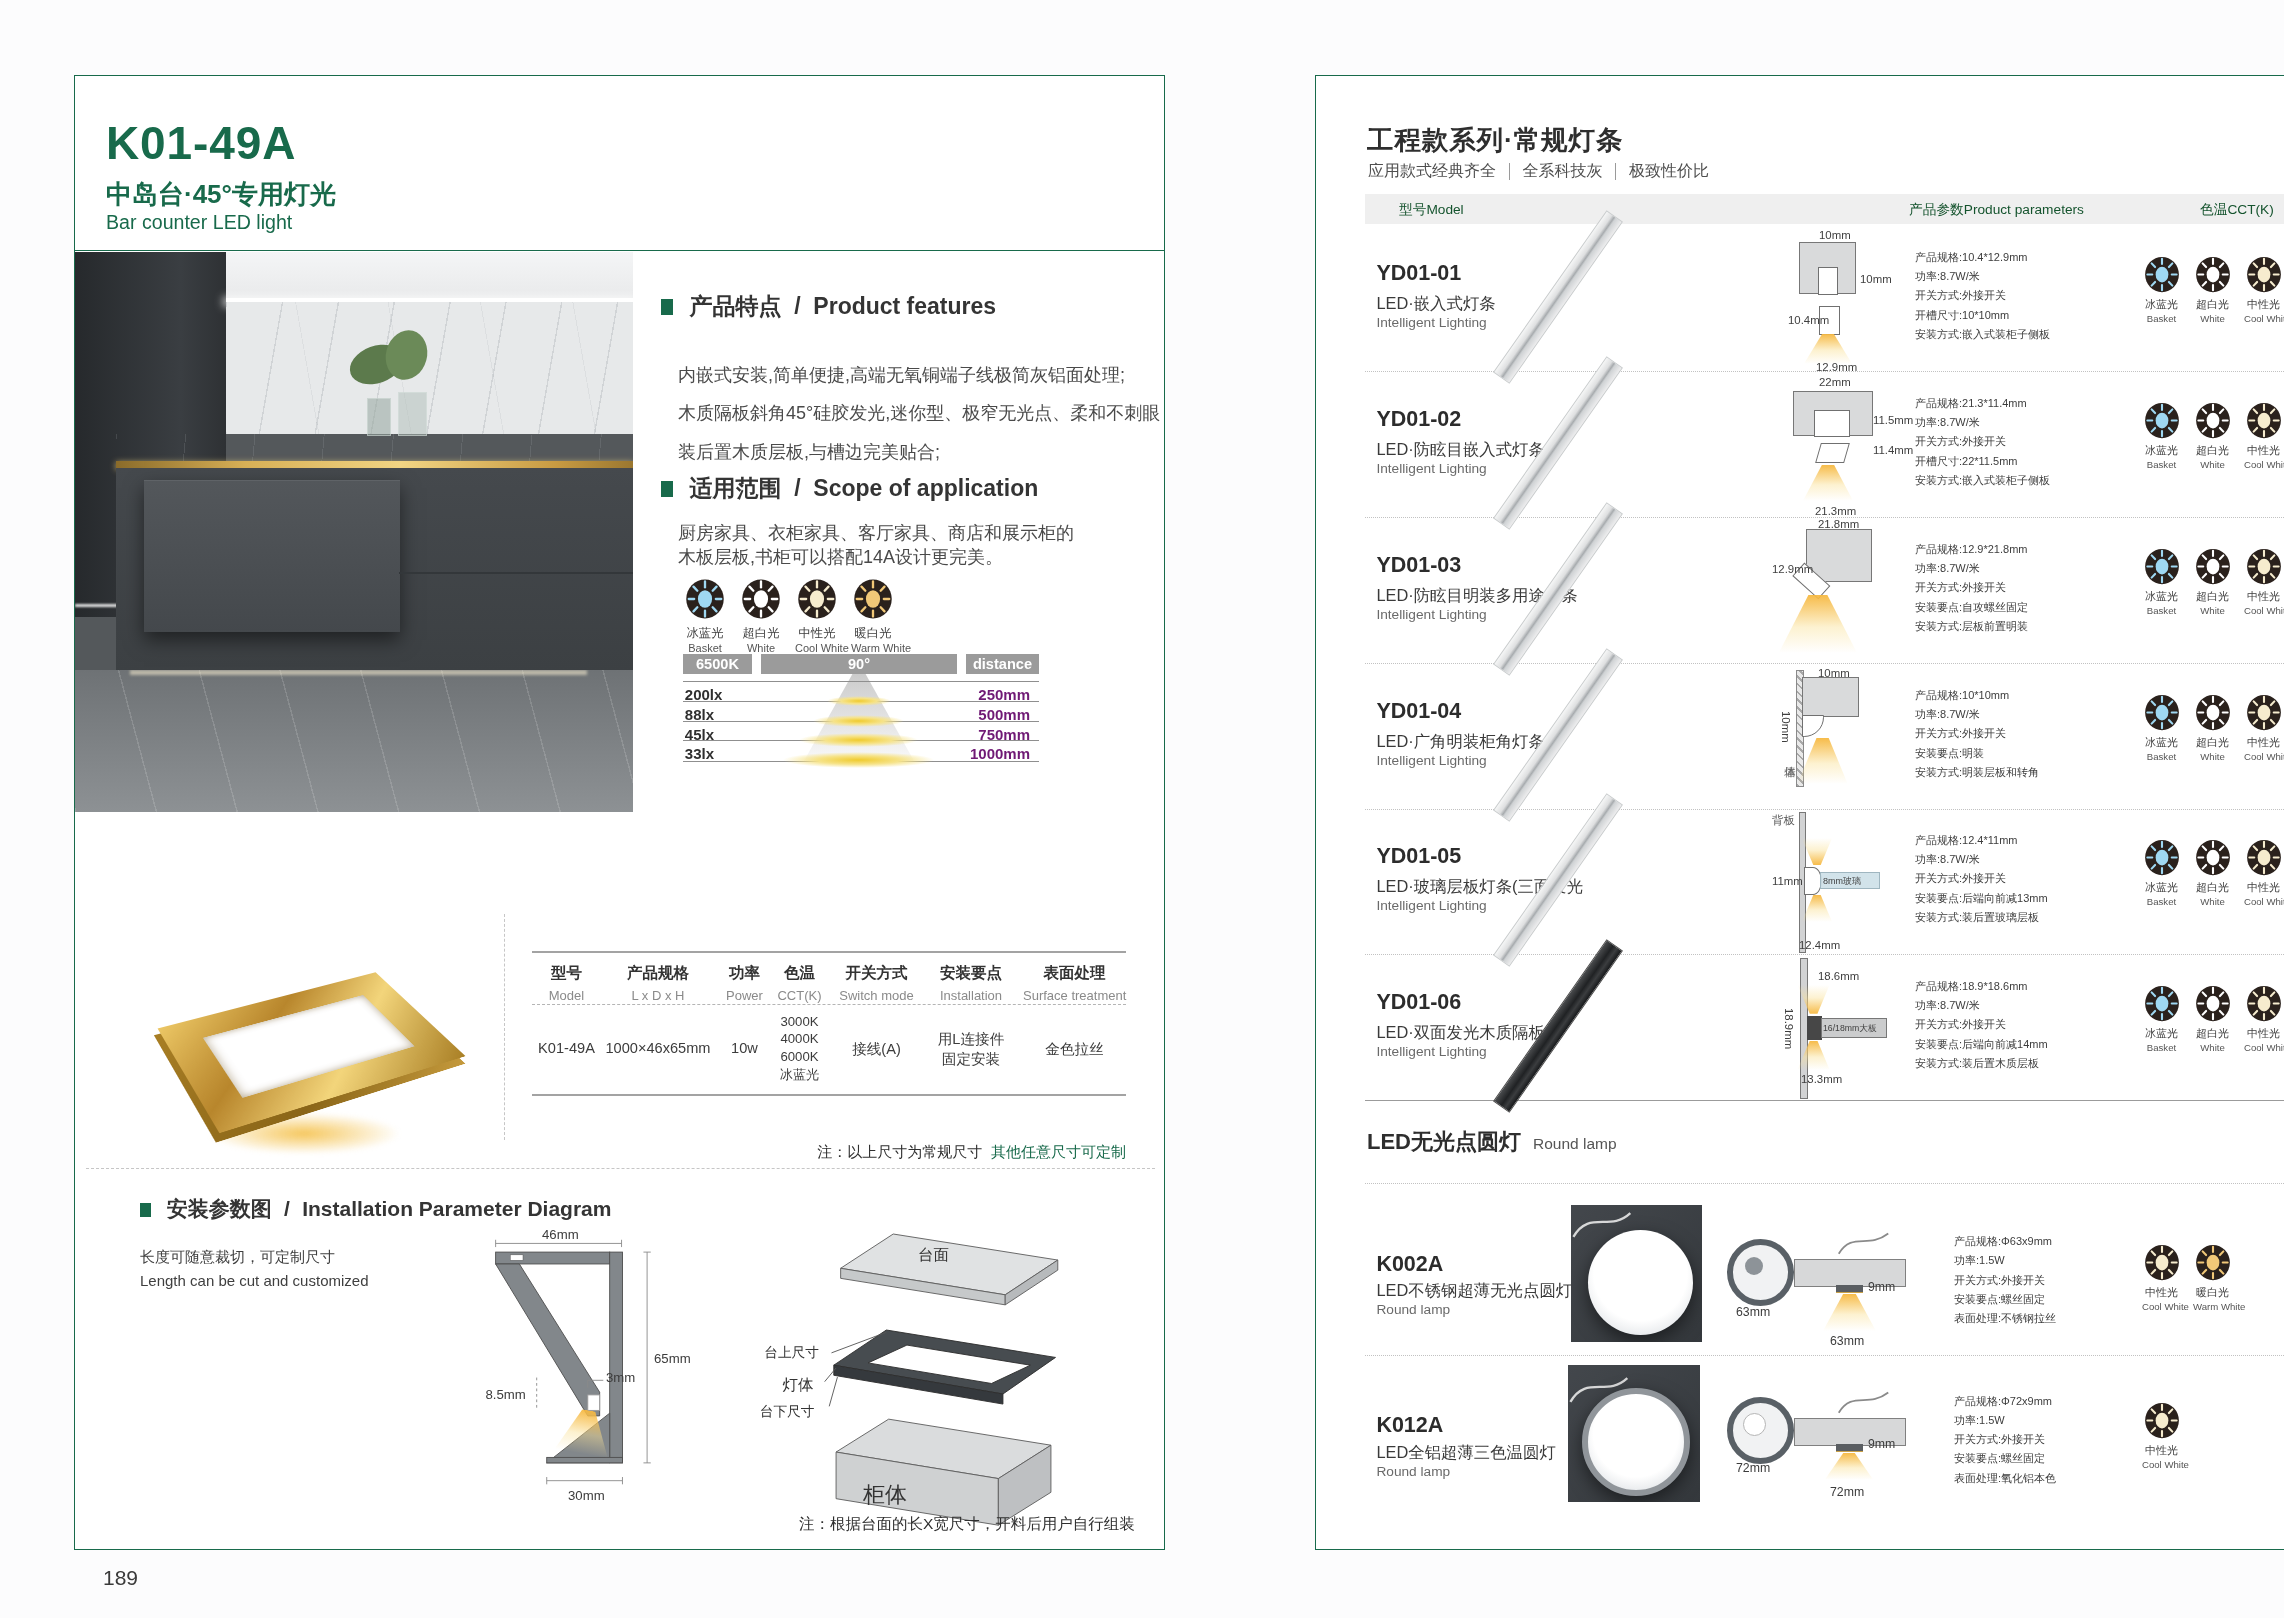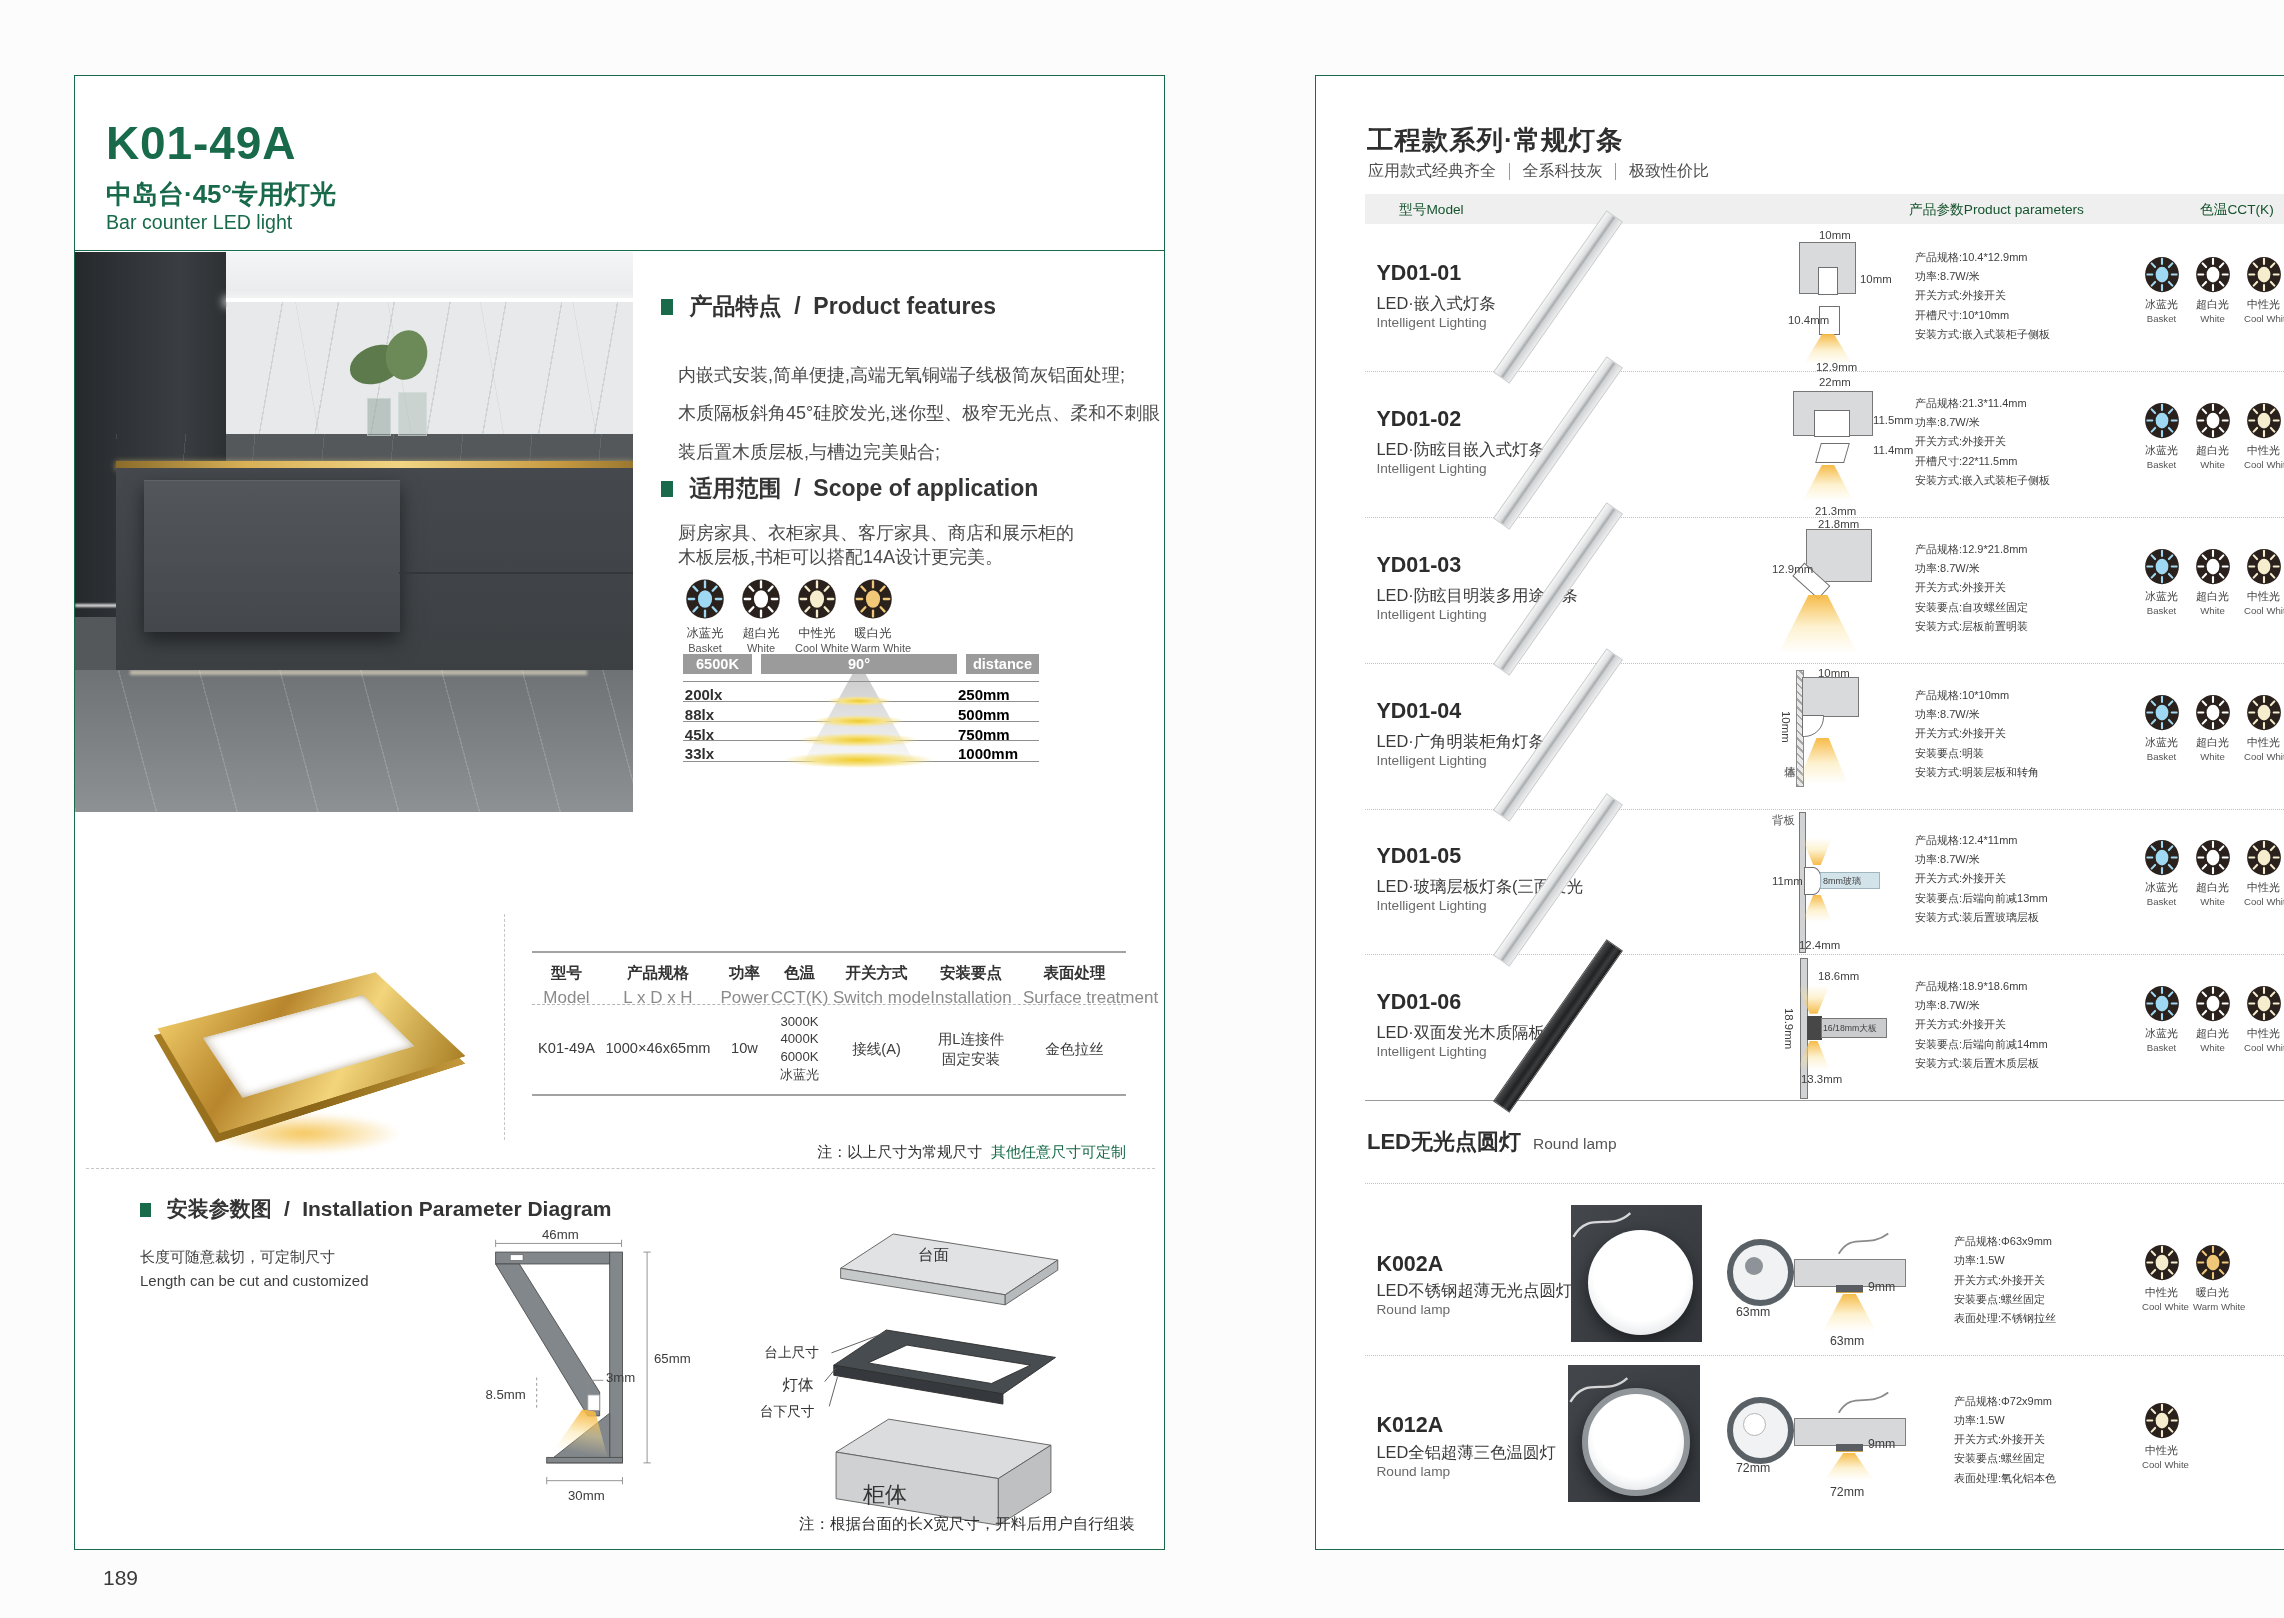--- a/index.html
+++ b/index.html
@@ -56,21 +56,21 @@
   .cctrow.small .cct-icon{width:36px;height:37px}
   .cctrow.small .cl{font-size:11px;margin-top:3.7px}
   .cctrow.small .cle{font-size:9.6px}
 
   
   .ltchart{position:absolute;left:608px;top:578px;width:356px;height:114px}
   .chbox{position:absolute;top:0;height:20px;background:#9b9b9b;color:#fff;font-size:14.6px;font-weight:bold;
          display:flex;align-items:center;justify-content:center}
   .crow{position:absolute;left:0;width:356px;height:19.6px;border-top:0.9px solid #8f8f8f}
   .clux{position:absolute;left:1.8px;top:3.7px;font-size:15px;font-weight:bold;color:#2f2f2f}
-  .cdist{position:absolute;right:3px;top:3.7px;font-size:15px;font-weight:bold;color:#000000;width:78px;}
+  .cdist{position:absolute;right:9px;top:3.7px;font-size:15px;font-weight:bold;color:#701a75;width:78px;text-align:right}
   .chcone{position:absolute;left:121px;top:20px;width:110px;height:87px;
           clip-path:polygon(44% 0,56% 0,100% 100%,0 100%);
           background:linear-gradient(180deg,rgba(160,160,160,.55),rgba(215,215,215,.15))}
   .glow{position:absolute;border-radius:50%;background:radial-gradient(closest-side,#f0cb2e,#f6e38a 55%,rgba(255,246,205,0))}
 
   
   .gfwrap{position:absolute;left:55px;top:845px;width:365px;height:256px;perspective:822px}
   .gf{position:absolute;left:50px;top:32px;width:256px;height:178px;transform:rotateX(54deg) rotateZ(-26deg);transform-style:preserve-3d}
   .gf-back{position:absolute;left:-7.3px;top:10px;width:256px;height:178px;background:linear-gradient(135deg,#a87e24,#8a6518 60%,#c59a3c)}
   .gf-front{position:absolute;left:0;top:0;width:256px;height:178px;
@@ -80,21 +80,21 @@
      background:radial-gradient(closest-side,rgba(245,196,84,.95),rgba(245,196,84,0));filter:blur(2.7px)}
   .vdash{position:absolute;border-left:1.4px dashed #c6c6c6}
   .hdash{position:absolute;border-top:1.4px dashed #c6c6c6}
 
   .spectable{position:absolute;left:457px;top:875px;width:594px;height:146px}
   .st-top{position:absolute;left:0;top:0;width:594px;height:1.8px;background:#a3a3a3}
   .st-bottom{position:absolute;left:0;top:143px;width:594px;height:1.8px;background:#a3a3a3}
   .st-dash{position:absolute;left:0;top:53px;width:594px;border-top:0.9px dashed #b5b5b5}
   .stc{position:absolute;text-align:center}
   .st-cn{font-size:15.5px;font-weight:bold;color:#333;white-space:nowrap}
-  .st-en{font-size:17px;color:#8a8a8a;margin-top:3.7px;white-space:nowrap}
+  .st-en{font-size:13px;color:#8a8a8a;margin-top:3.7px;white-space:nowrap}
   .st-val{position:absolute;font-size:14.6px;color:#3c3c3c;text-align:center;white-space:nowrap}
   .st-note{position:absolute;left:457px;top:1067px;width:594px;text-align:right;font-size:15px;color:#2f2f2f;white-space:nowrap}
 
   
   .cut{position:absolute;font-size:15px;color:#3f3f3f;white-space:nowrap}
   .profbox{position:absolute;left:393px;top:1151px;width:256px;height:292px}
   .asmbox{position:absolute;left:681px;top:1142px;width:407px;height:320px}
   .dim{position:absolute;font-size:12px;color:#3c3c3c;white-space:nowrap}
   .dim.big{font-size:13.2px}
   .vtext{writing-mode:vertical-rl}

